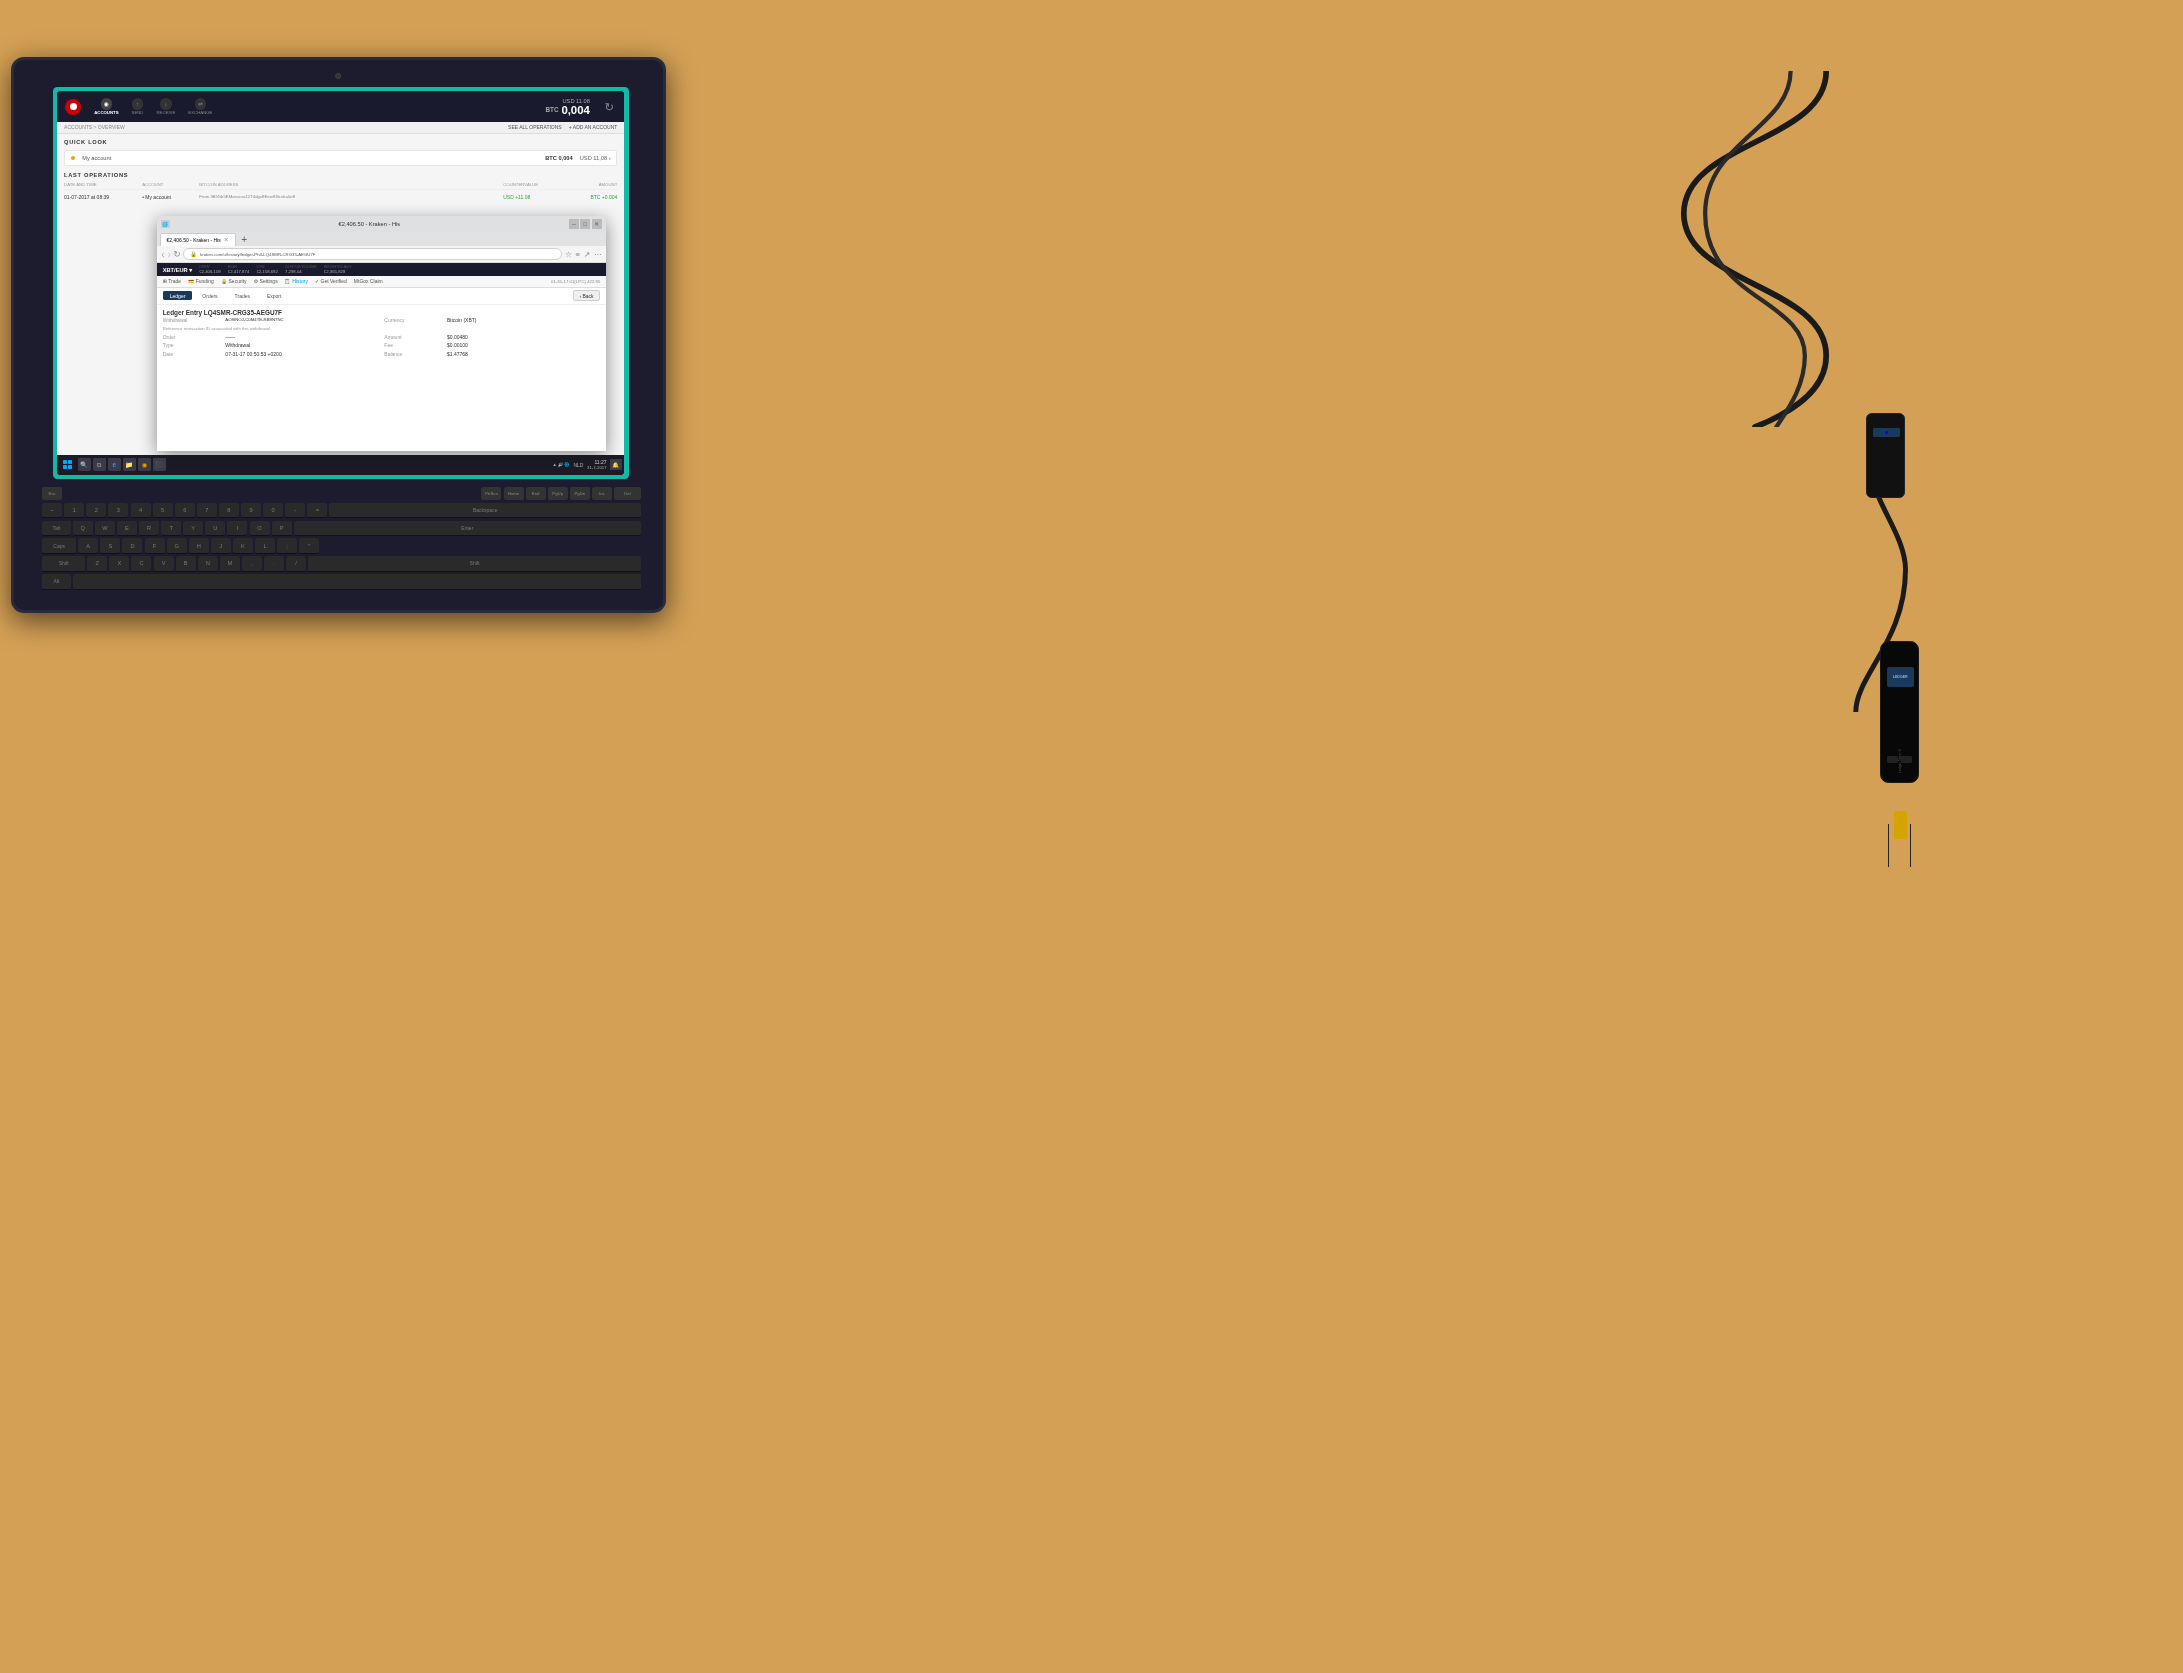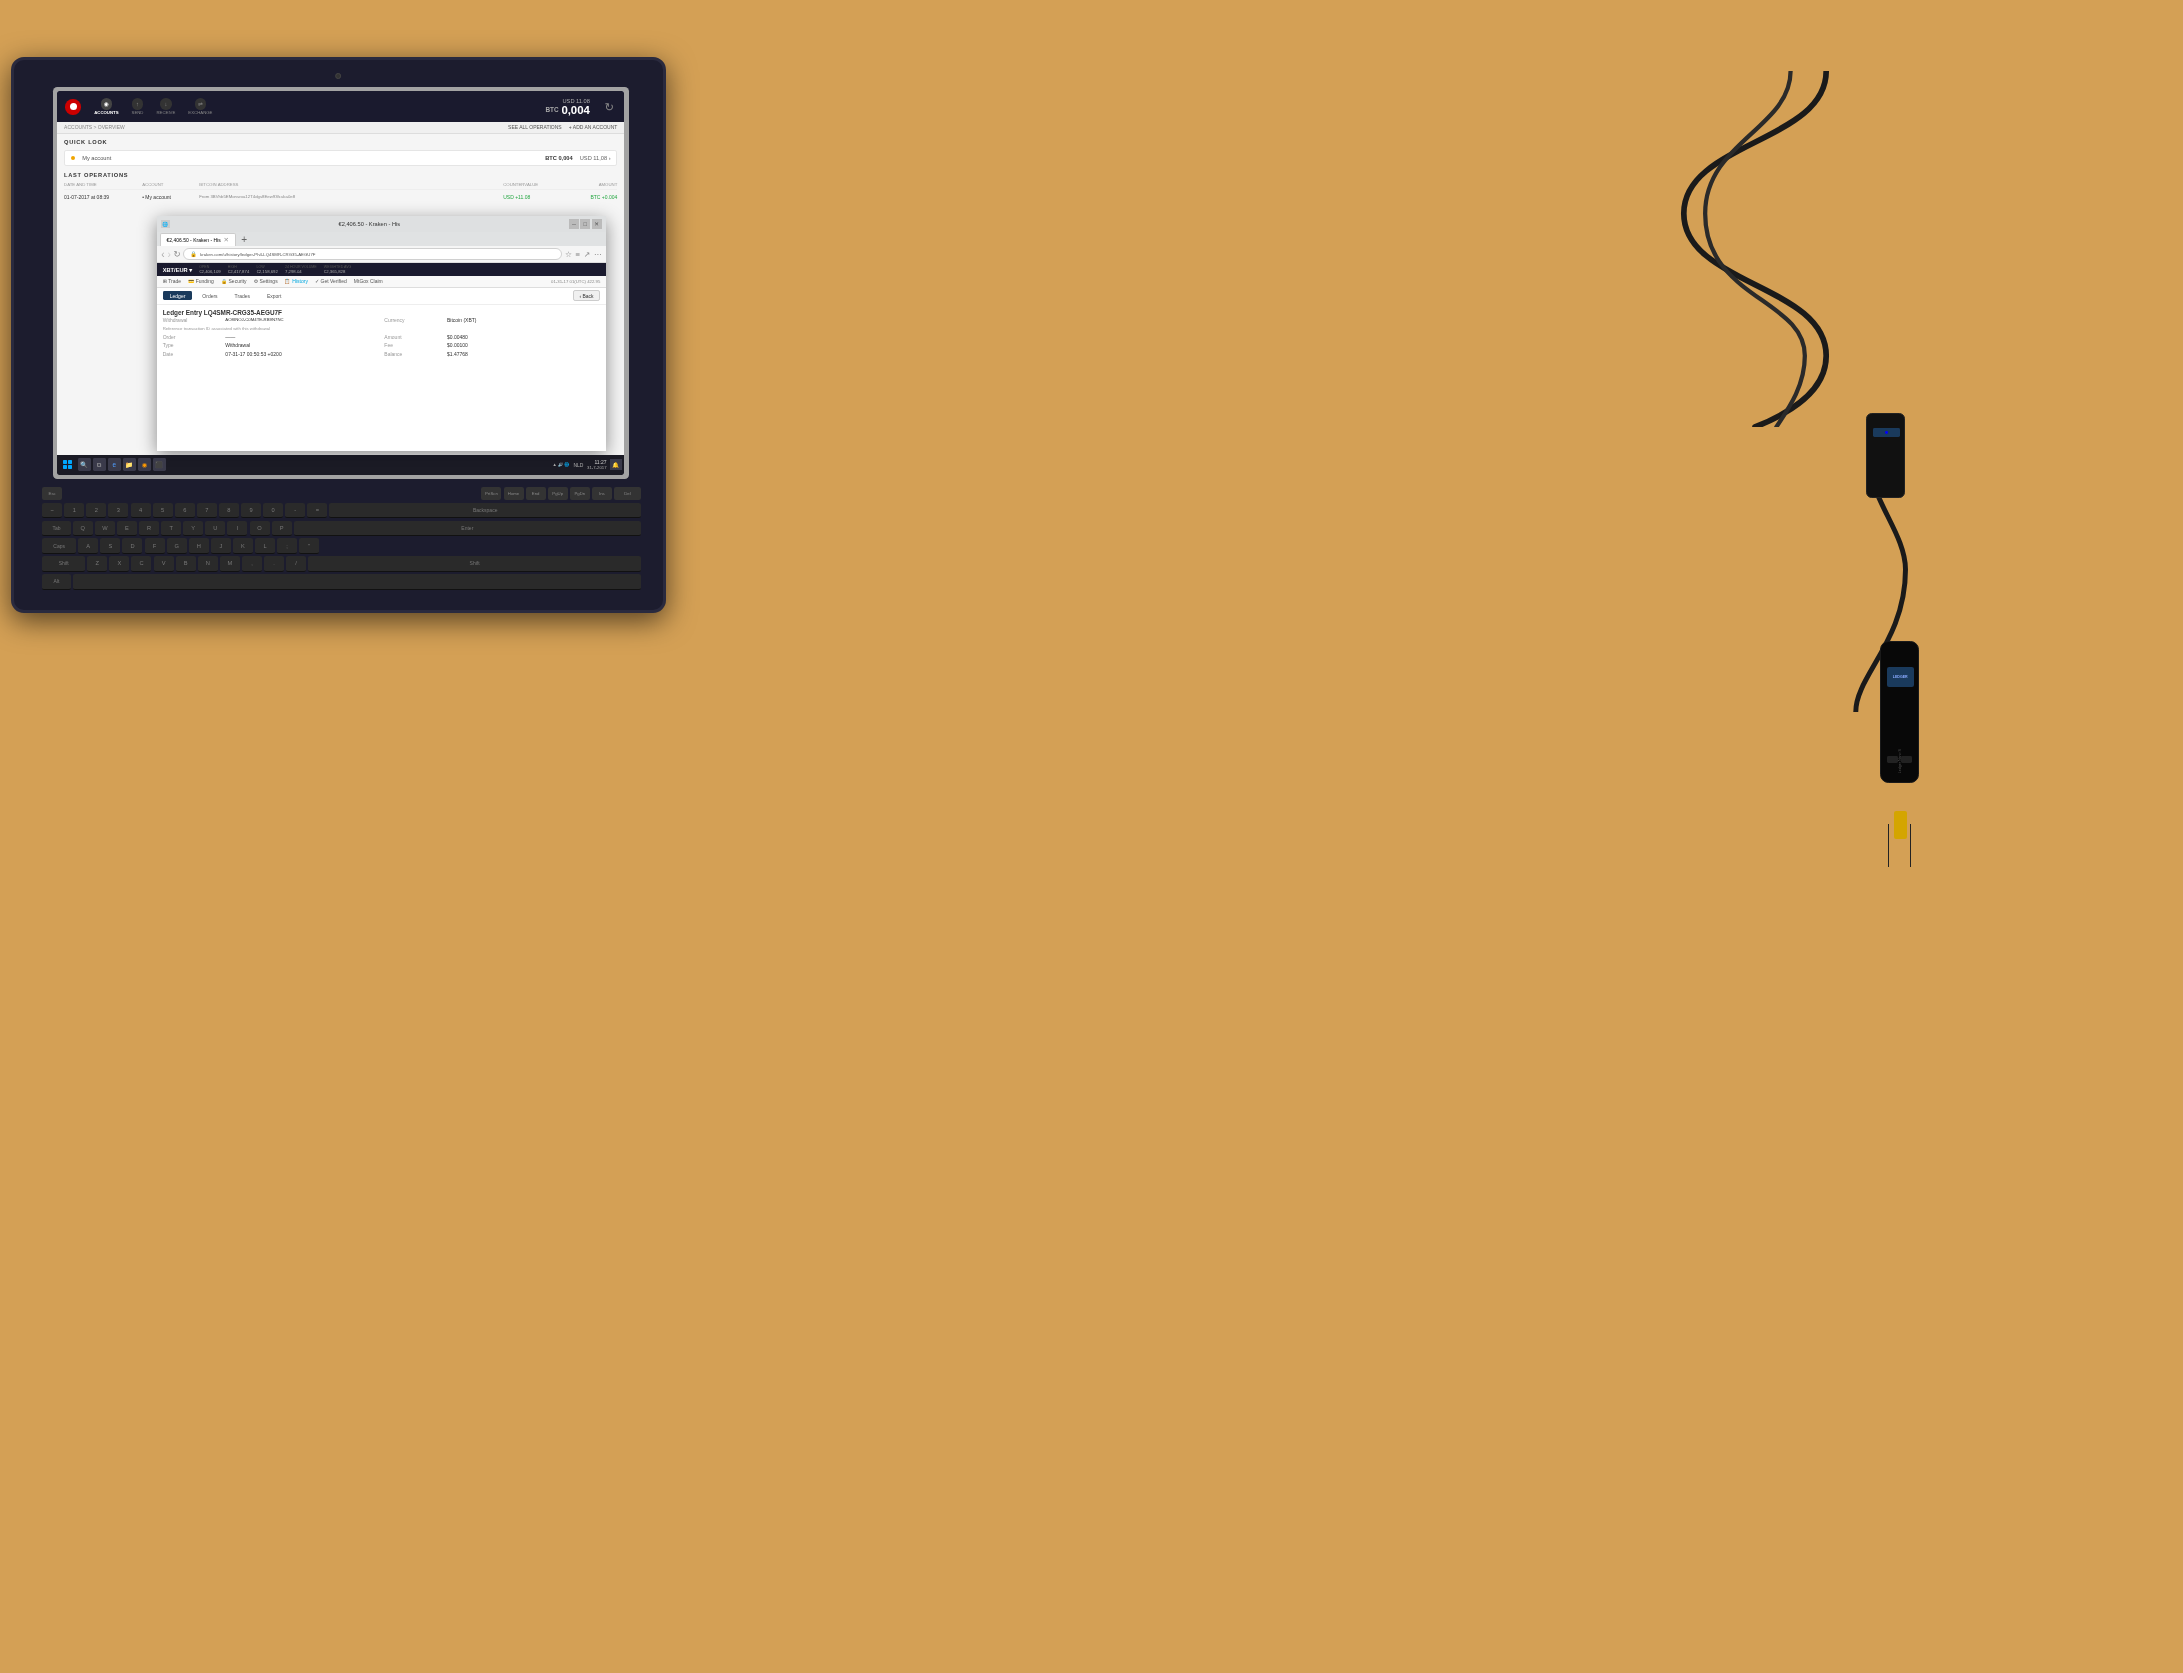--- a/index.html
+++ b/index.html
@@ -25,21 +25,21 @@
 <body>
 
 <div class="scene">
 
   <div style="position:absolute;top:0;left:0;width:100%;height:100%;background:#d4a055;"></div>
 
   <div style="position:absolute;top:57px;left:10.7px;width:655px;height:556px;background:#1c1c2e;border-radius:13px;border:3.6px solid #2a2a3e;box-shadow:0 7.1px 28.5px rgba(0,0,0,0.6);">
 
     <div style="position:absolute;top:13px;left:50%;transform:translateX(-50%);width:5.7px;height:5.7px;background:#333;border-radius:50%;border:0.7px solid #444;"></div>
 
-    <div style="position:absolute;top:27px;left:39px;width:576px;height:392px;background:#a3a3a3;border-radius:4.3px;padding:4.3px;">
+    <div style="position:absolute;top:27px;left:39px;width:576px;height:392px;background:#14b8a6;border-radius:4.3px;padding:4.3px;">
 
       <div style="width:100%;height:100%;background:#fff;border-radius:2.1px;overflow:hidden;position:relative;">
 
         <div style="position:absolute;top:0;left:0;width:100%;height:100%;background:#f5f5f5;">
 
           <div style="background:#1a1a2e;height:31px;display:flex;align-items:center;padding:0 8.5px;gap:13px;">
 
             <div style="width:15.7px;height:15.7px;background:#cc0000;border-radius:50%;display:flex;align-items:center;justify-content:center;flex-shrink:0;">
               <div style="width:7.1px;height:7.1px;background:#fff;border-radius:50%;"></div>
             </div>

